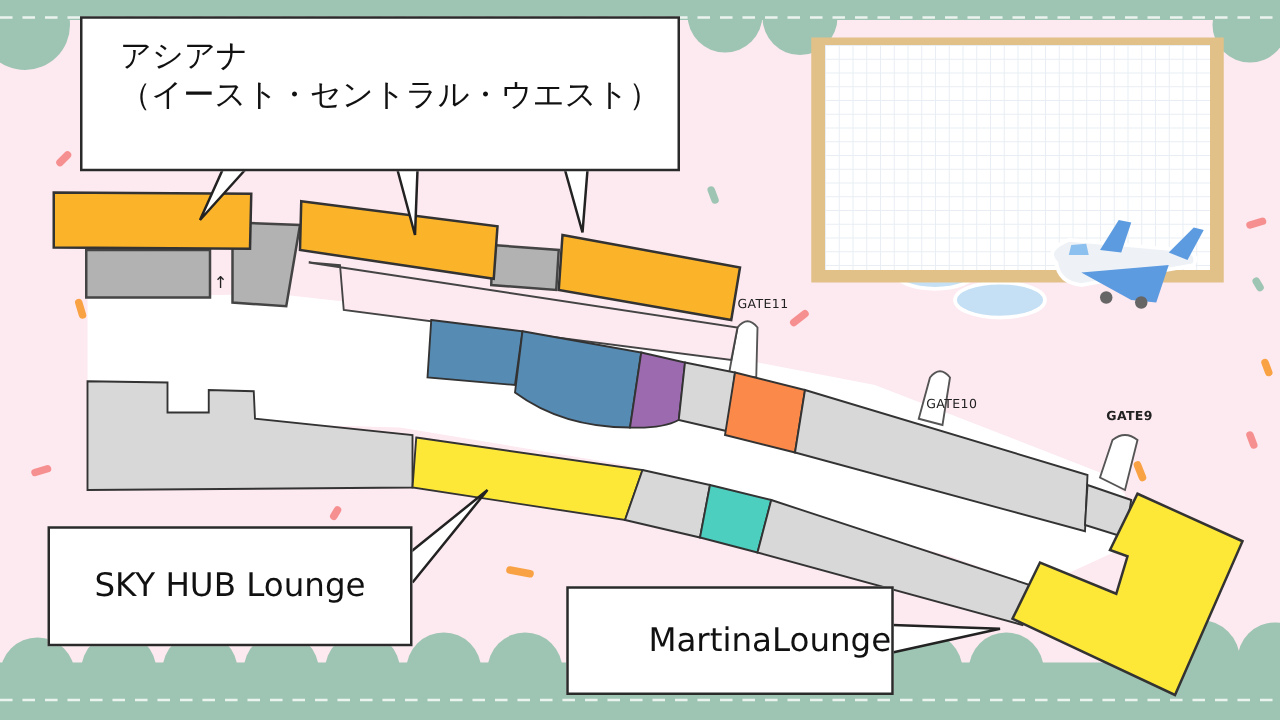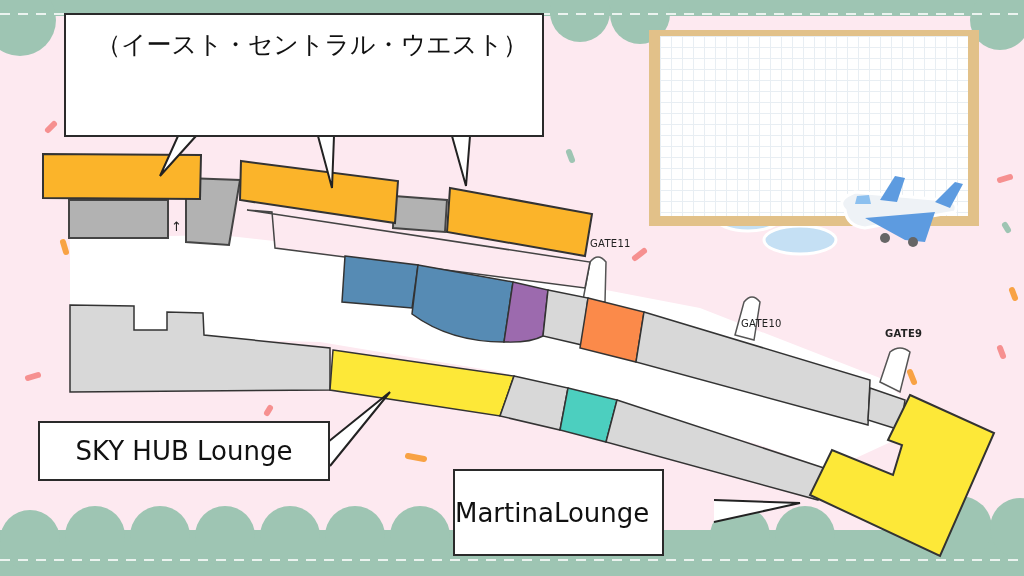--- a/index.html
+++ b/index.html
@@ -1,22 +1,22 @@
 <!DOCTYPE html>
 <html><head>
 <meta charset="utf-8">
 <style>
   html,body{margin:0;padding:0;}
   body{width:1024px;height:576px;overflow:hidden;background:#fde9f0;position:relative;font-family:"DejaVu Sans",sans-serif;}
   #stage{position:absolute;left:0;top:0;width:1024px;height:576px;}
   .callout{position:absolute;background:#fff;border:2px solid #2a2a2a;box-sizing:border-box;color:#111;}
   .callout-asiana{left:64px;top:13px;width:480px;height:124px;padding:14px 0 0 30px;font-size:25px;line-height:31px;}
   .callout-asiana div{white-space:nowrap;}
-  .callout-skyhub{left:38px;top:421px;width:292px;height:60px;font-size:26px;display:flex;align-items:center;justify-content:center;}
-  .callout-martina{left:453px;top:469px;width:211px;height:87px;font-size:26px;display:flex;align-items:center;justify-content:flex-start;}
+  .callout-skyhub{left:38px;top:421px;width:292px;height:96px;font-size:26px;display:flex;align-items:center;justify-content:center;}
+  .callout-martina{left:453px;top:469px;width:262px;height:87px;font-size:26px;display:flex;align-items:center;justify-content:flex-end;}
   .notebook{position:absolute;left:649px;top:30px;width:330px;height:196px;background:#e2c189;}
   .notebook-paper{position:absolute;left:660px;top:36px;width:308px;height:180px;
     background-color:#fff;
     background-image:linear-gradient(#e8eef3 1px,transparent 1px),linear-gradient(90deg,#e8eef3 1px,transparent 1px);
     background-size:11px 11px;}
   .nb-title{position:absolute;left:686px;top:84px;font-size:38px;font-weight:bold;line-height:46px;color:#111;letter-spacing:1px;white-space:nowrap;}
   .gate-label{position:absolute;font-size:10px;color:#222;letter-spacing:0.3px;}
 </style>
 </head>
 <body>
@@ -131,20 +131,21 @@
   <path d="M20 40 Q10 30 30 22 L120 30 Q135 32 130 42 L40 58 Q22 56 20 40 Z" fill="#eef2f6" stroke="#fff" stroke-width="3"></path>
   <path d="M55 30 L70 6 L80 8 L72 32 Z" fill="#5d9be0"></path>
   <path d="M110 32 L130 12 L138 14 L125 38 Z" fill="#5d9be0"></path>
   <path d="M40 48 L110 42 L100 72 L80 70 Z" fill="#5d9be0"></path>
   <path d="M32 26 L44 25 L46 34 L30 34 Z" fill="#8cc0ef"></path>
   <circle cx="60" cy="68" r="5" fill="#666"></circle>
   <circle cx="88" cy="72" r="5" fill="#666"></circle>
 </svg>
 
 <div class="callout callout-asiana">
+  <div>アシアナ</div>
   <div>（イースト・セントラル・ウエスト）</div>
 </div>
 
 <div class="callout callout-skyhub">
   <span>SKY HUB Lounge</span>
 </div>
 
 <div class="callout callout-martina">
   <span>MartinaLounge</span>
 </div>

